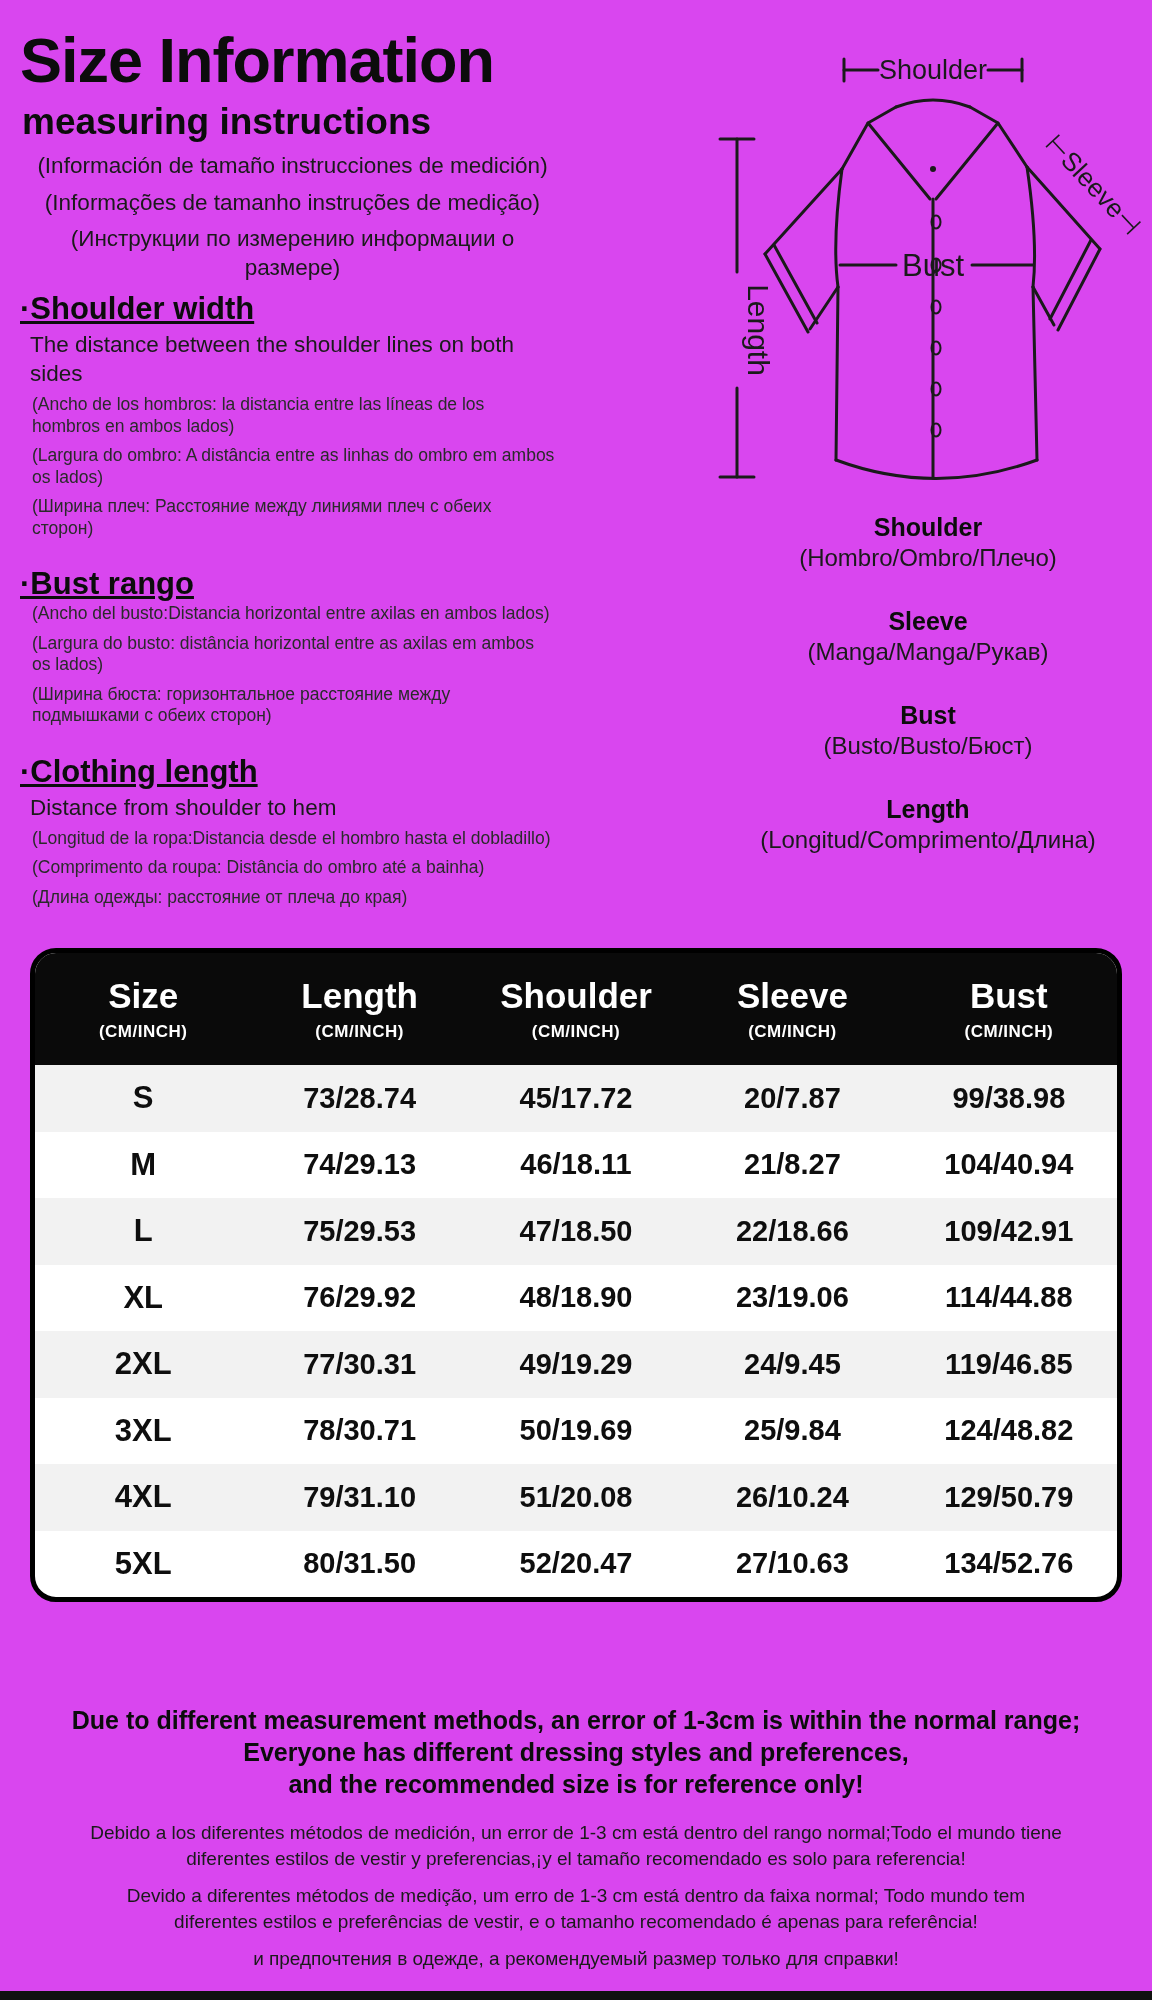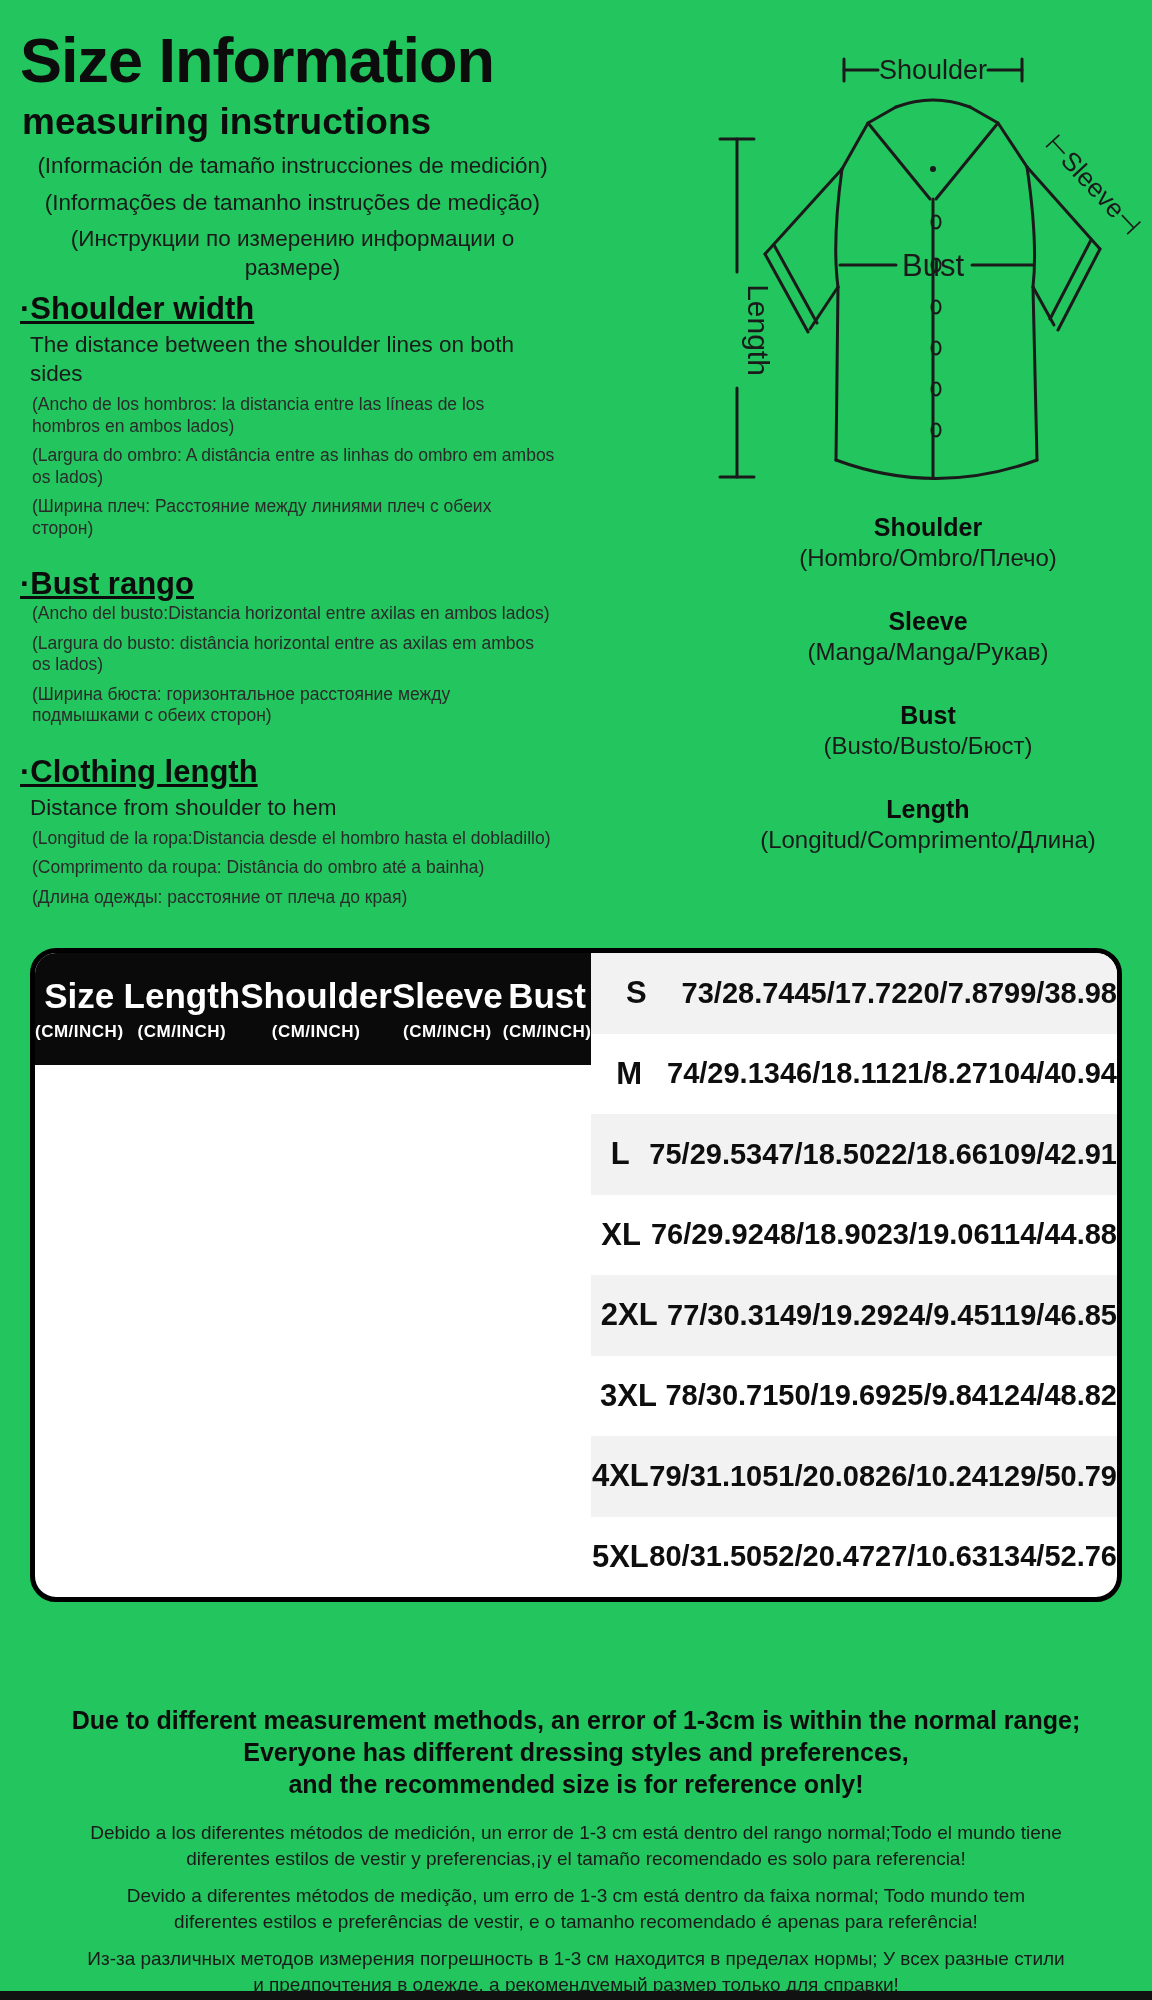--- a/index.html
+++ b/index.html
@@ -1,16 +1,16 @@
 <!DOCTYPE html>
 <html><head>
 <meta charset="utf-8">
 <style>
   html,body{margin:0;padding:0;background:#fff;}
-  .canvas{position:relative;width:1152px;height:2000px;background:#22c55e;overflow:hidden;
+  .canvas{position:relative;width:1152px;height:2000px;background:#d946ef;overflow:hidden;
           font-family:"Liberation Sans","DejaVu Sans",sans-serif;color:#111;}
 
   
   .hdr{position:absolute;left:20px;top:24px;width:545px;}
   .hdr h1{margin:0;font-size:63px;line-height:72px;font-weight:bold;letter-spacing:-1px;color:#0c0c0c;}
   .hdr h2{margin:4px 0 0 2px;font-size:37px;line-height:44px;font-weight:bold;color:#0c0c0c;}
   .hdr .trans{margin-top:8px;font-size:22.5px;line-height:28.5px;color:#1a1a1a;text-align:center;}
 
   
   .sections{position:absolute;left:20px;top:290px;width:535px;}
@@ -23,21 +23,21 @@
   .diagram{position:absolute;left:560px;top:16px;width:592px;height:482px;}
   .diagram svg{width:100%;height:100%;}
   .legend{position:absolute;left:628px;top:512px;width:600px;text-align:center;}
   .legend .item{margin-bottom:33px;}
   .legend .nm{font-size:25px;font-weight:bold;line-height:31px;color:#0c0c0c;}
   .legend .tl{font-size:24px;line-height:30px;color:#1a1a1a;}
 
   
   .table-wrap{position:absolute;left:30px;top:948px;width:1092px;height:654px;
               border:5px solid #000;border-radius:26px;overflow:hidden;background:#fff;
-              display:flex;flex-direction:row;box-sizing:border-box;}
+              display:flex;flex-direction:column;box-sizing:border-box;}
   .thead{height:112px;flex:0 0 112px;background:#0a0a0a;display:flex;align-items:center;}
   .th{flex:1;text-align:center;color:#fff;}
   .th-main{font-size:35px;font-weight:bold;line-height:38px;}
   .th-sub{font-size:17px;font-weight:bold;margin-top:7px;letter-spacing:.5px;}
   .tbody{flex:1;display:flex;flex-direction:column;}
   .tr{flex:1;display:flex;align-items:center;}
   .tr:nth-child(odd){background:#f2f2f2;}
   .td{flex:1;text-align:center;font-weight:bold;font-size:29px;color:#0e0e0e;}
   .td.size{font-size:31px;}
 
@@ -255,19 +255,18 @@
     </div>
     <div class="lang">
       <div>Debido a los diferentes métodos de medición, un error de 1-3 cm está dentro del rango normal;Todo el mundo tiene</div>
       <div>diferentes estilos de vestir y preferencias,¡y el tamaño recomendado es solo para referencia!</div>
     </div>
     <div class="lang">
       <div>Devido a diferentes métodos de medição, um erro de 1-3 cm está dentro da faixa normal; Todo mundo tem</div>
       <div>diferentes estilos e preferências de vestir, e o tamanho recomendado é apenas para referência!</div>
     </div>
     <div class="lang">
-      <div>Из-за различных методов измерения погрешность в 1-3 см находится в пределах нормы; У всех разные стили</div>
       <div>и предпочтения в одежде, а рекомендуемый размер только для справки!</div>
     </div>
   </div>
 
   <div class="bottom-bar"></div>
 </div>
 
 </body></html>

